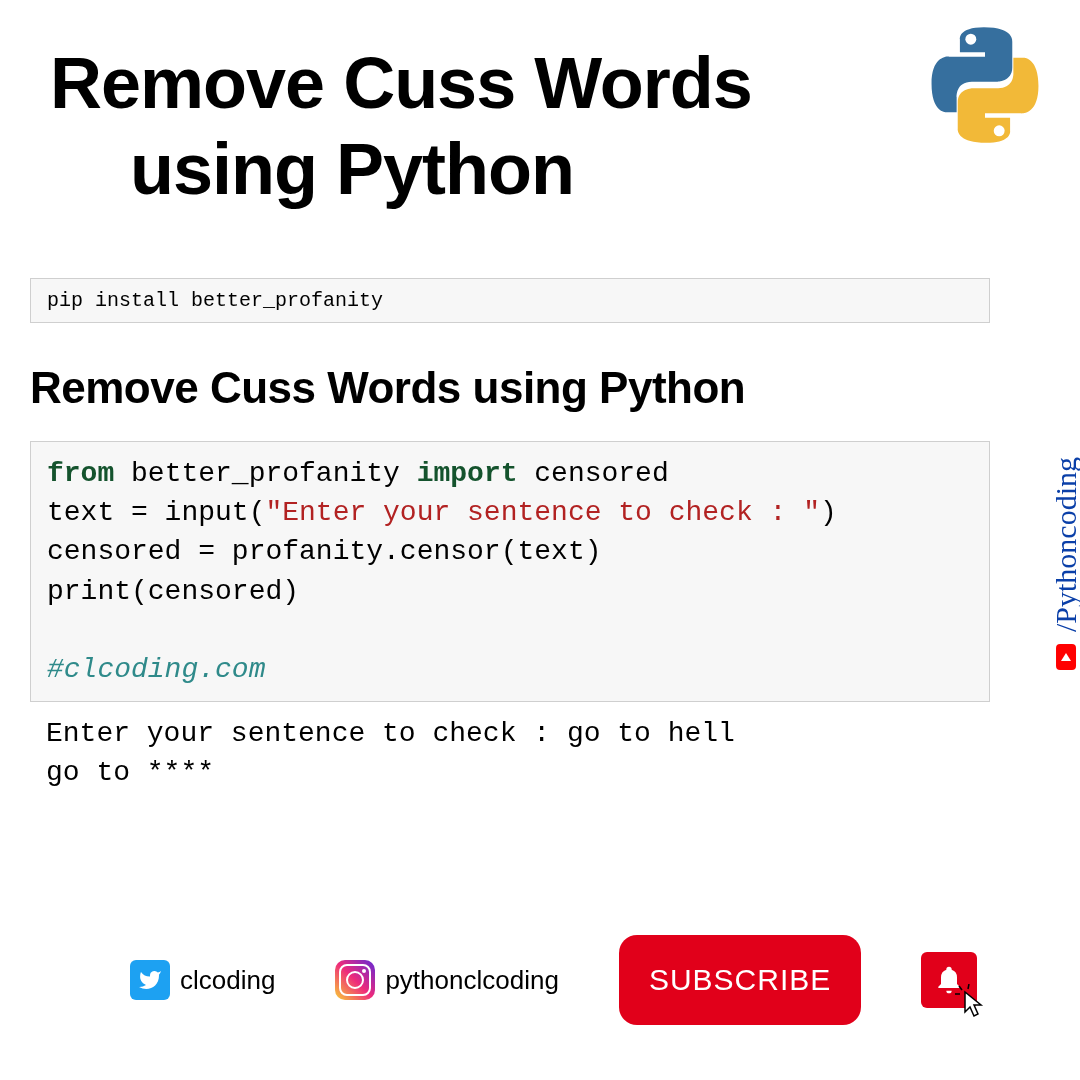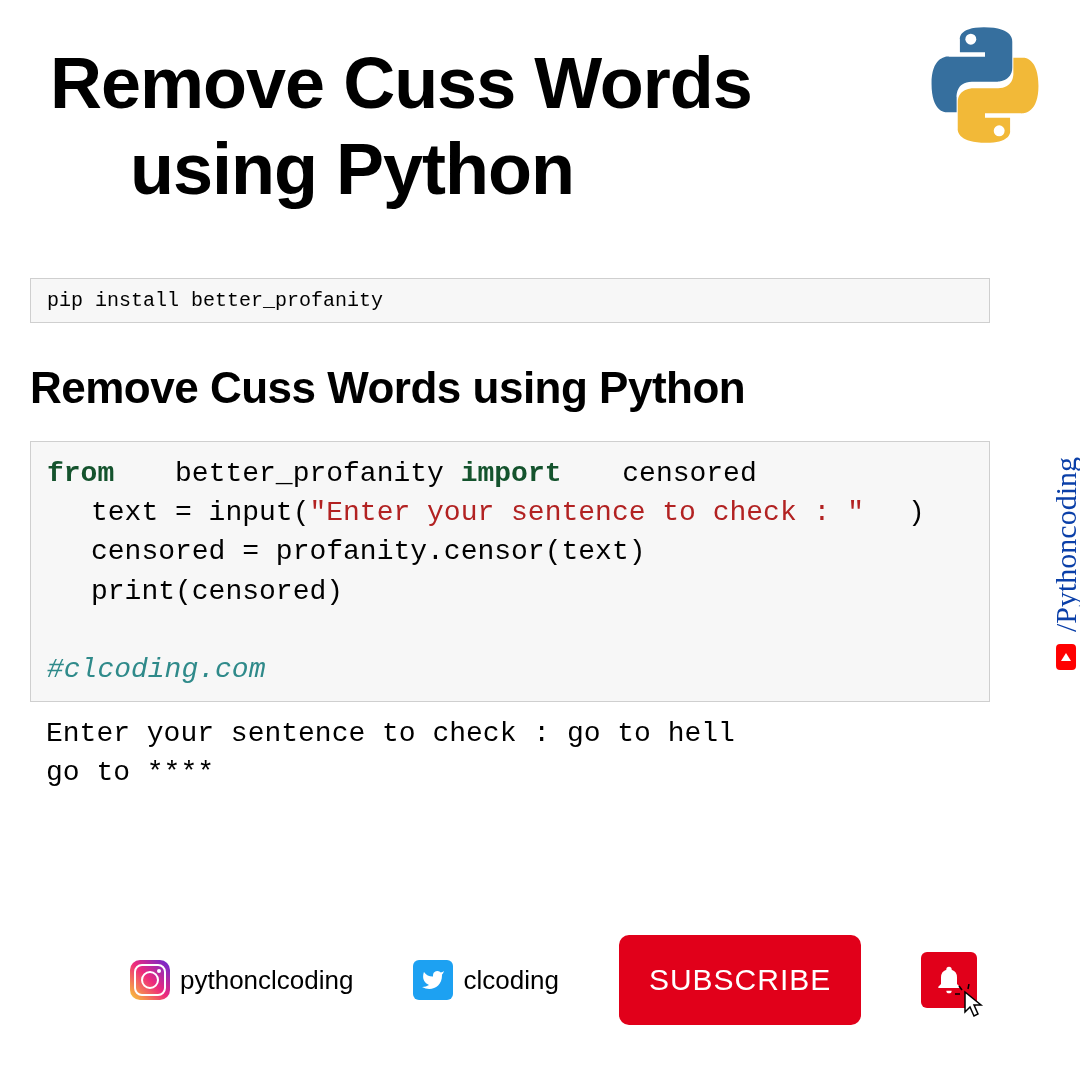--- a/index.html
+++ b/index.html
@@ -60,21 +60,21 @@
     border: 1px solid #cfcfcf;
     padding: 12px 16px;
     font-family: "Courier New", monospace;
     font-size: 28px;
     line-height: 1.4;
     margin-bottom: 12px;
   }
   .kw { color: #14532d; font-weight: bold; }
   .str { color: #b22222; }
   .comment { color: #2f8a8a; font-style: italic; }
-  .plain { color: #000; padding-left: 44px; }
+  .plain { color: #000; }
   .output {
     font-family: "Courier New", monospace;
     font-size: 28px;
     line-height: 1.4;
     padding: 0 16px;
     color: #000;
   }
   .side-label {
     position: absolute;
     right: 14px;
@@ -162,21 +162,21 @@
     border-radius: 6px;
     display: flex;
     align-items: center;
     justify-content: center;
   }
   .subscribe-btn {
     background: #e1001a;
     color: #fff;
     font-size: 30px;
     padding: 28px 30px;
-    border-radius: 10px;
+    border-radius: 18px;
     font-family: Arial, sans-serif;
     letter-spacing: 1px;
   }
   .bell-btn {
     width: 56px;
     height: 56px;
     background: #e1001a;
     border-radius: 6px;
     display: flex;
     align-items: center;
@@ -232,32 +232,32 @@
   </div>
 </div>
 
 <div class="side-label">
   <span class="yt-small"></span>
   <span>/Pythoncoding</span>
 </div>
 
 <div class="footer">
   <div class="social">
-    <span class="ig-icon">
-        <span class="ig-dot"></span>
-      </span>
-    <span>pythonclcoding</span>
-  </div>
-  <div class="social">
     <span class="tw-icon">
       <svg viewBox="0 0 24 24" width="24" height="24" fill="#fff">
         <path d="M23 3a10.9 10.9 0 0 1-3.14 1.53 4.48 4.48 0 0 0-7.86 3v1A10.66 10.66 0 0 1 3 4s-4 9 5 13a11.64 11.64 0 0 1-7 2c9 5 20 0 20-11.5a4.5 4.5 0 0 0-.08-.83A7.72 7.72 0 0 0 23 3z"></path>
       </svg>
     </span>
     <span>clcoding</span>
+  </div>
+  <div class="social">
+    <span class="ig-icon">
+        <span class="ig-dot"></span>
+      </span>
+    <span>pythonclcoding</span>
   </div>
   <div class="subscribe-btn">
     <span>SUBSCRIBE</span>
   </div>
   <div class="bell-btn">
     <svg viewBox="0 0 24 24" width="32" height="32" fill="#fff">
       <path d="M12 2a2 2 0 0 0-2 2v.3A6 6 0 0 0 6 10v5l-2 2v1h16v-1l-2-2v-5a6 6 0 0 0-4-5.7V4a2 2 0 0 0-2-2zm-2 18a2 2 0 0 0 4 0h-4z"></path>
     </svg>
     <svg class="cursor" viewBox="0 0 40 40">
       <path d="M 12 8 L 12 28 L 17 23 L 21 32 L 25 30 L 21 21 L 28 21 Z" fill="#fff" stroke="#000" stroke-width="1.5"></path>

